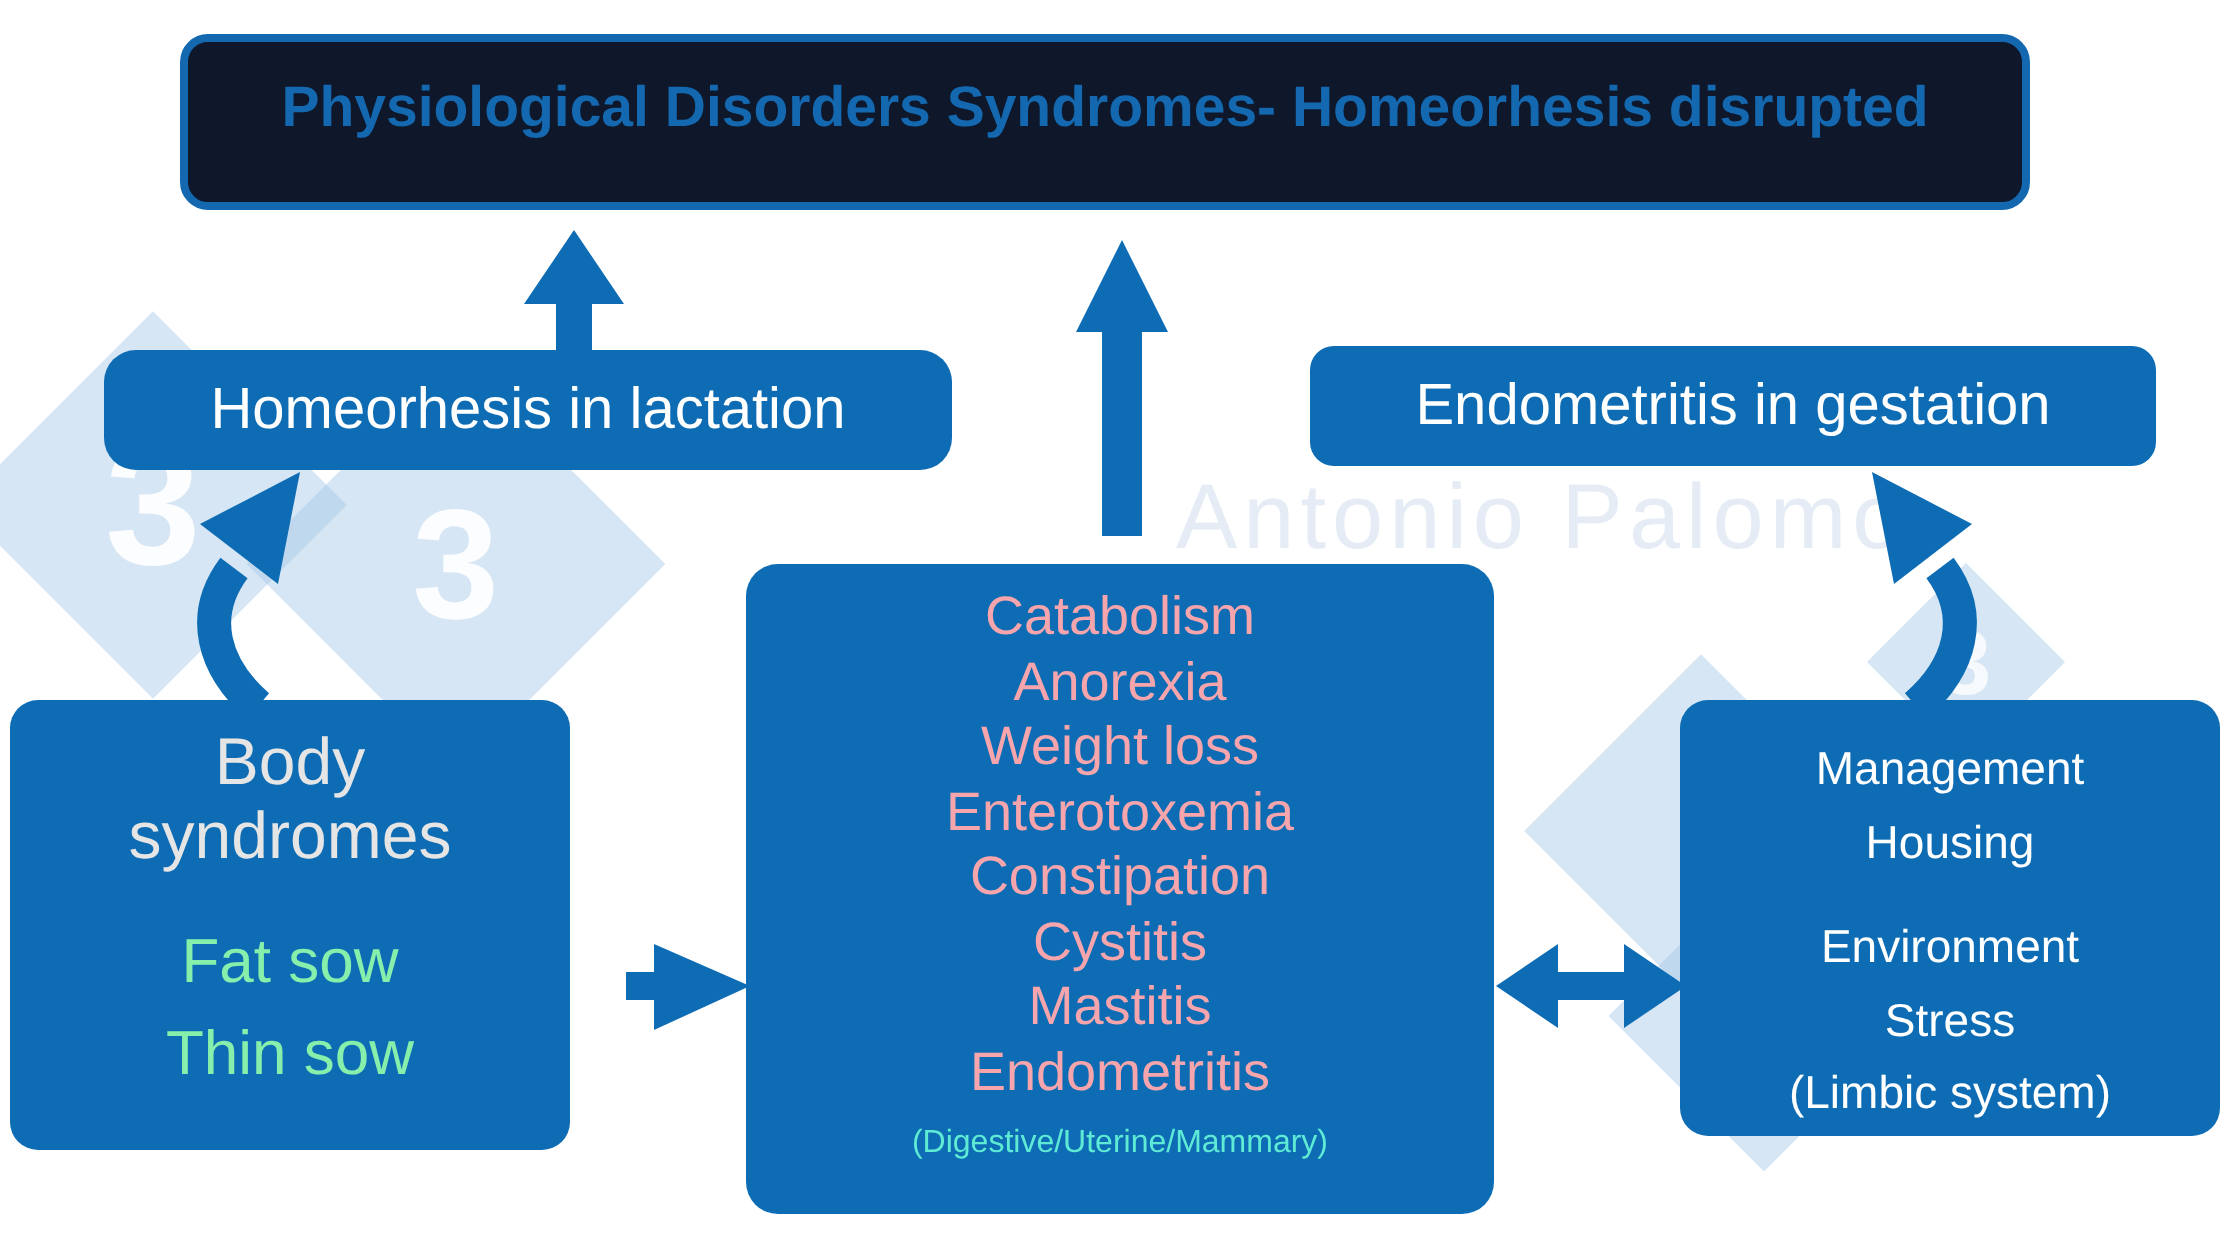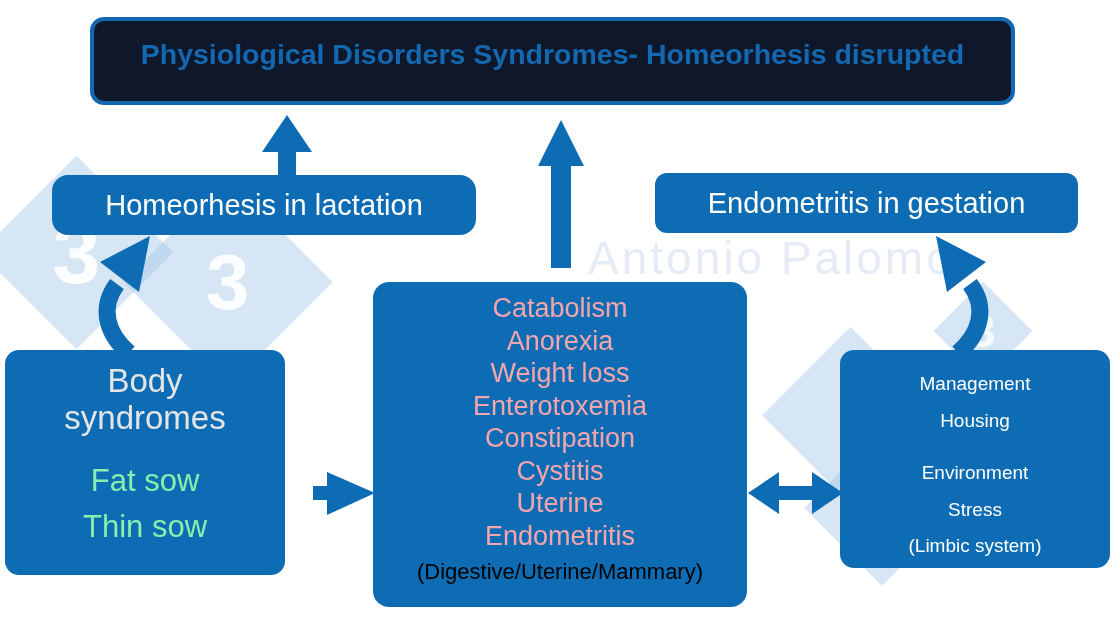--- a/index.html
+++ b/index.html
@@ -47,35 +47,35 @@
   }
   .pill { border-radius:12px; font-size:29px; }
   .lactation-box { left:52px;  top:175px; width:424px; height:60px;border-radius:16px; }
   .gestation-box { left:655px; top:173px; width:423px; height:60px; }
 
   .center-box {
     left:373px; top:282px; width:374px; height:325px; border-radius:16px;
     flex-direction:column; justify-content:flex-start; padding-top:10px;
   }
   .center-line { font-size:27px; line-height:32.5px; color:#f6a5ac; }
-  .center-note { font-size:22px; line-height:28px; margin-top:6px; color:#000000; }
+  .center-note { font-size:16px; line-height:28px; margin-top:6px; color:#5eead4; }
 
   .body-box {
     left:5px; top:350px; width:280px; height:225px; border-radius:14px;
     flex-direction:column; justify-content:flex-start; padding-top:12px;
   }
   .body-title { color:#e5e5e5; font-size:33px; line-height:37px; width:180px; }
   .body-item { color:#86efac; font-size:31px; line-height:46px; }
   .body-item.first { margin-top:22px; }
 
   .env-box {
     left:840px; top:350px; width:270px; height:218px; border-radius:14px;
     flex-direction:column; justify-content:flex-start; padding-top:16px;
   }
-  .env-line { font-size:19px; line-height:36.5px; }
+  .env-line { font-size:23px; line-height:36.5px; }
   .env-line.bold { font-weight:normal;margin-top:16px; }
 </style>
 </head>
 <body>
 
 <div class="canvas">
 
   <div class="wm-diamond wm-d1">
     <span class="wm-three">3</span>
   </div>
@@ -113,21 +113,21 @@
     <span>Endometritis in gestation</span>
   </div>
 
   <div class="box center-box">
     <span class="center-line">Catabolism</span>
     <span class="center-line">Anorexia</span>
     <span class="center-line">Weight loss</span>
     <span class="center-line">Enterotoxemia</span>
     <span class="center-line">Constipation</span>
     <span class="center-line">Cystitis</span>
-    <span class="center-line">Uterine</span>
+    <span class="center-line">Mastitis</span>
     <span class="center-line">Endometritis</span>
     <span class="center-note">(Digestive/Uterine/Mammary)</span>
   </div>
 
   <div class="box body-box">
     <span class="body-title">Body syndromes</span>
     <span class="body-item first">Fat sow</span>
     <span class="body-item">Thin sow</span>
   </div>
 

